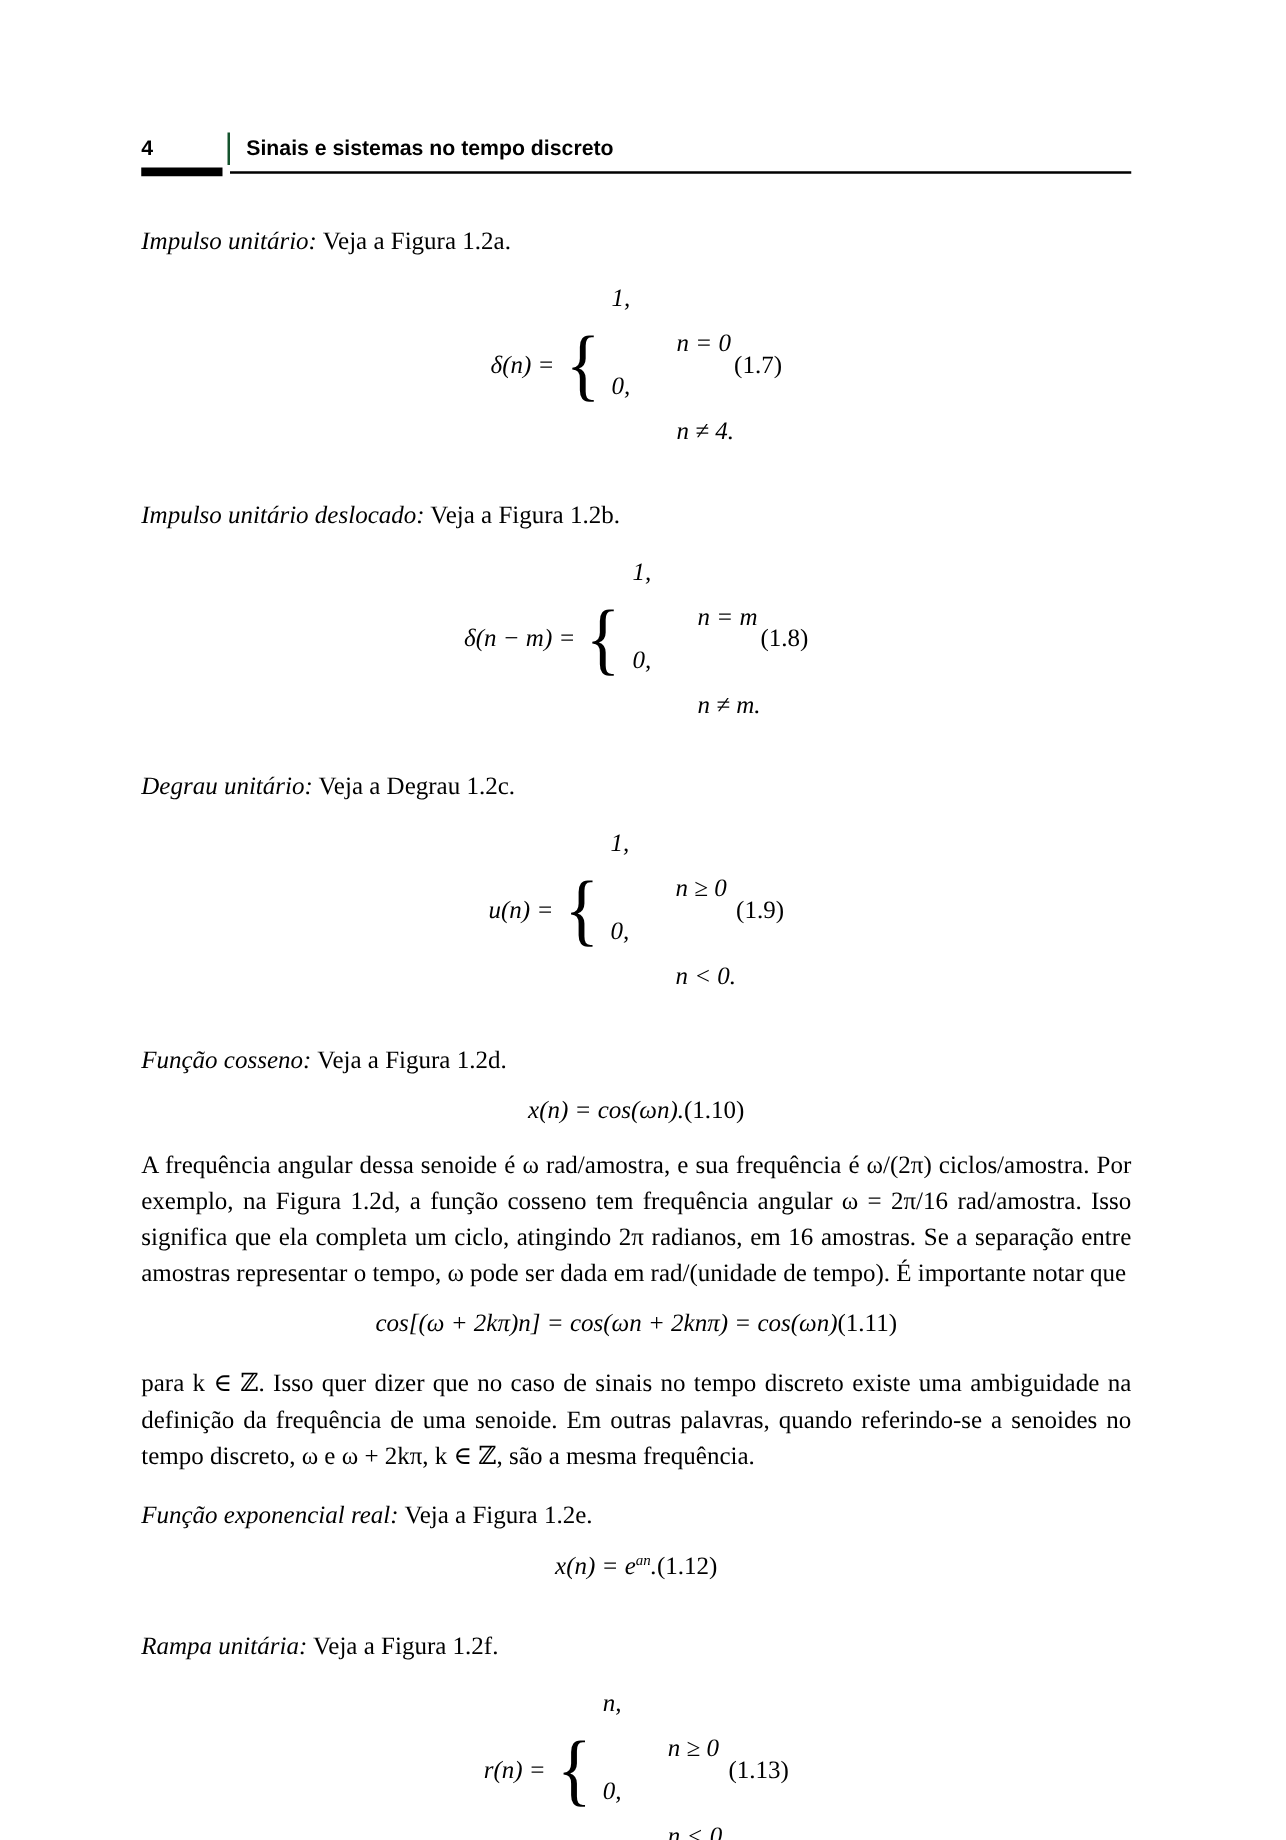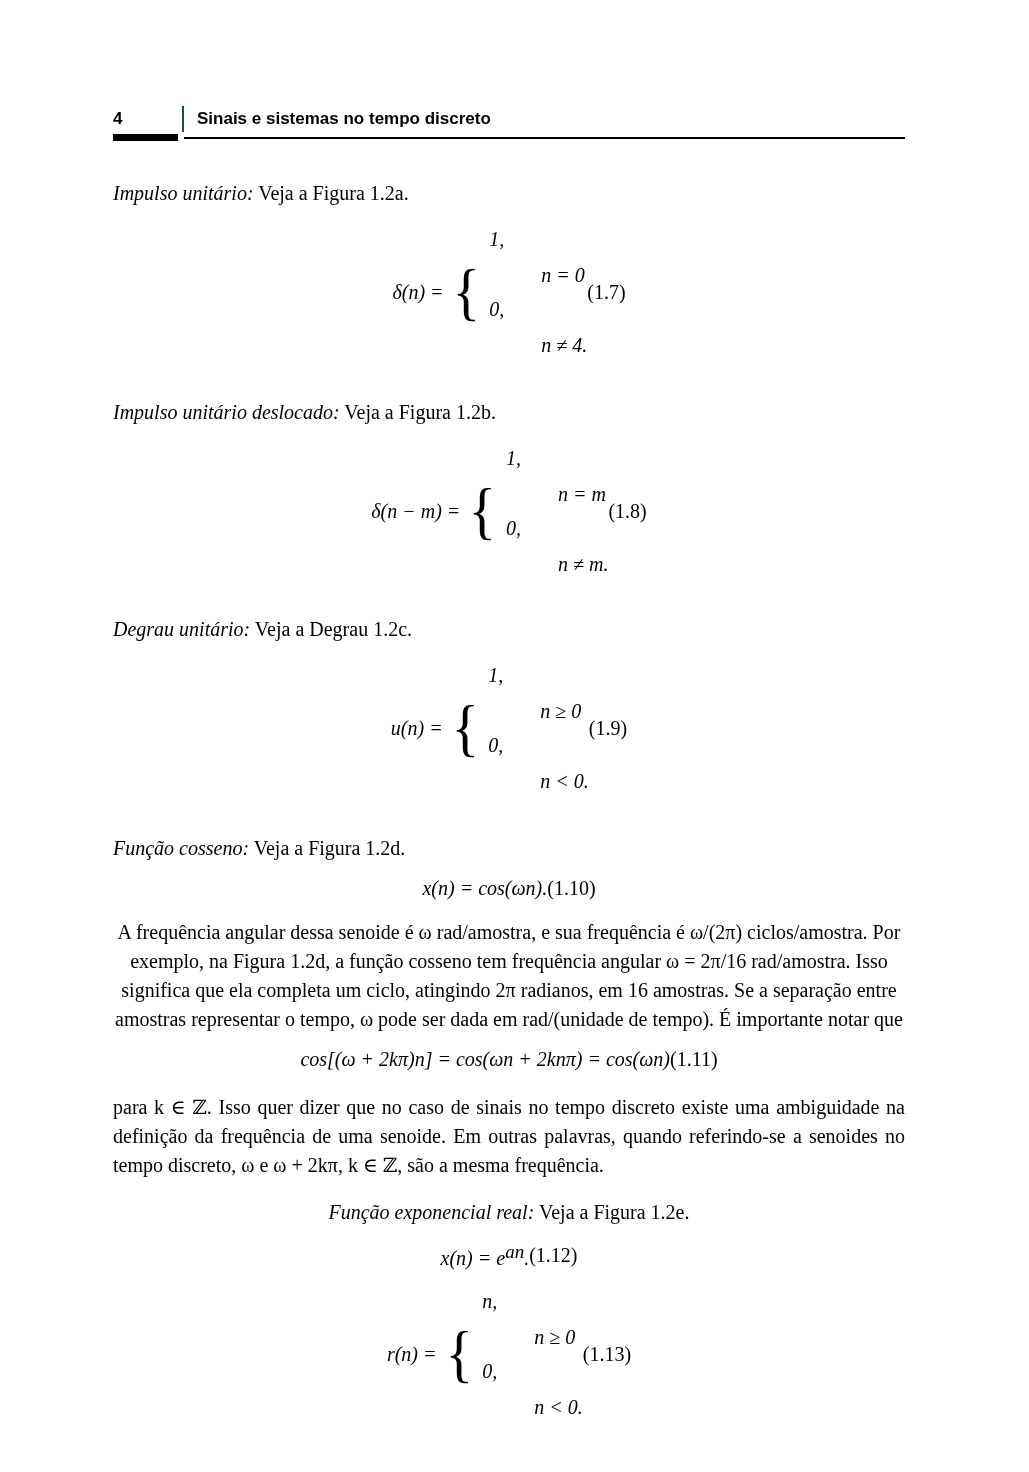--- a/index.html
+++ b/index.html
@@ -73,21 +73,21 @@
     line-height: 29px;
     text-align: justify;
     margin: 0;
   }
 
   .m-top-38 { margin-top: 38px; }
   .m-top-36 { margin-top: 36px; font-family: Liberation Serif, serif; }
   .m-top-34 { margin-top: 34px; }
   .m-top-26 { margin-top: 14px; }
   .m-top-22 { margin-top: 22px; }
-  .m-top-18 { margin-top: 18px; text-align: center; }
+  .m-top-18 { margin-top: 18px; }
   .m-top-14 { margin-top: 14px; }
 
   
   .eq-block {
     display: flex;
     justify-content: center;
     align-items: center;
   }
   .eq-left {
     display: flex;
@@ -122,21 +122,21 @@
     font-style: italic;
     margin-left: 18px;
     white-space: nowrap;
     margin-top: 36px;
   }
   .eqno {
     font-style: normal;
     white-space: nowrap;
   }
   .sup {
-    font-size: 19px;
+    font-size: 12px;
     font-style: italic;
     vertical-align: 7px;
   }
 </style>
 </head>
 <body>
 
 <div class="page">
   <div class="content">
 
@@ -244,20 +244,24 @@
       <span class="lead-rest">Veja a Figura 1.2e.</span>
     </p>
 
     <div class="eq-block m-top-14">
       <span>
         <span class="math">x(n) = e</span><span class="sup">an</span><span class="math">.</span>
       </span>
       <span class="eqno">(1.12)</span>
     </div>
 
+    <p class="lead m-top-38">
+      <span class="lead-label">Rampa unitária:</span>
+      <span class="lead-rest">Veja a Figura 1.2f.</span>
+    </p>
 
     <div class="eq-block m-top-14">
       <div class="eq-left">
         <span class="eq-lhs">r(n) =</span>
         <span class="brace">{</span>
         <div class="cases">
           <div class="case-row">
             <span class="case-value">n,</span>
             <span class="case-cond">n ≥ 0</span>
           </div>

